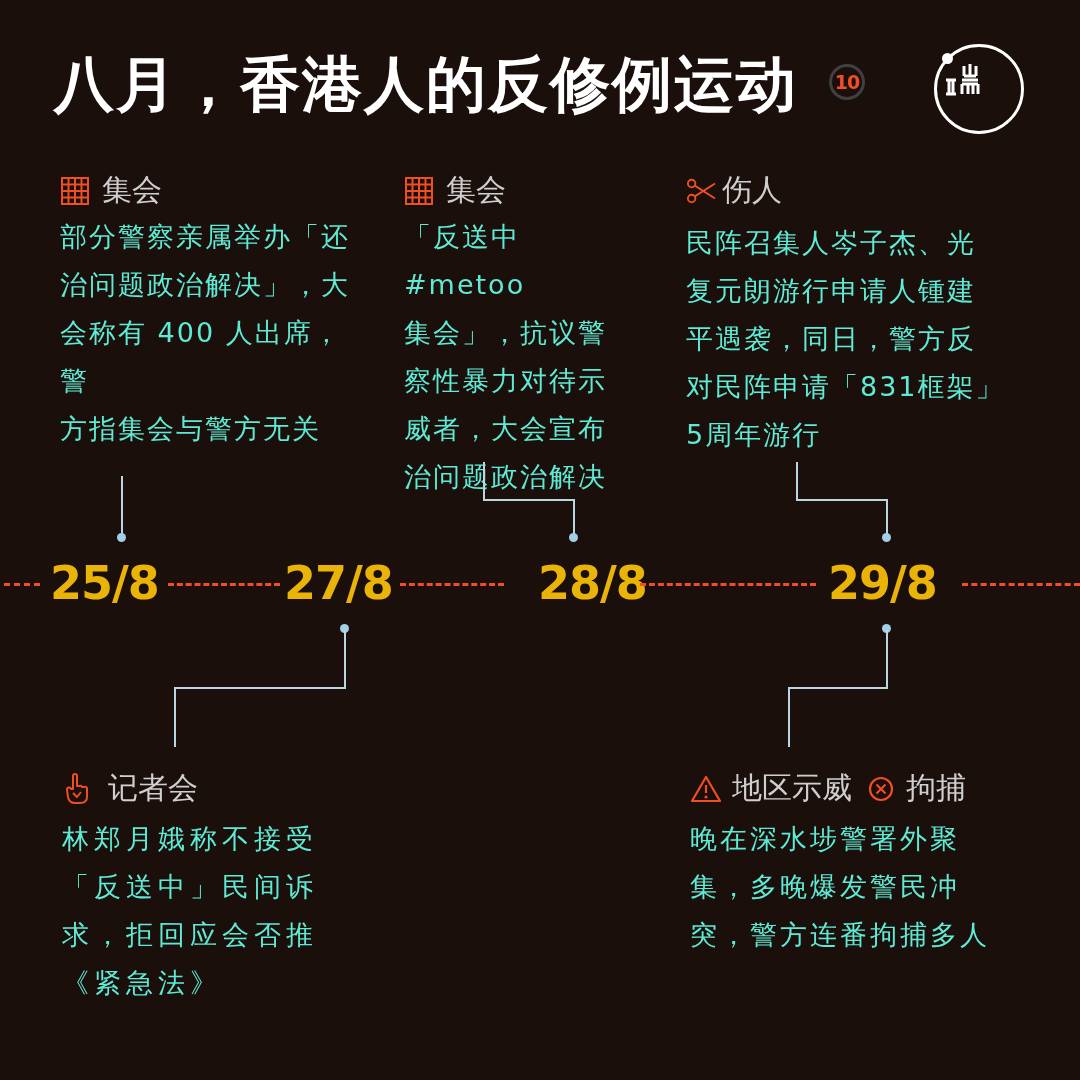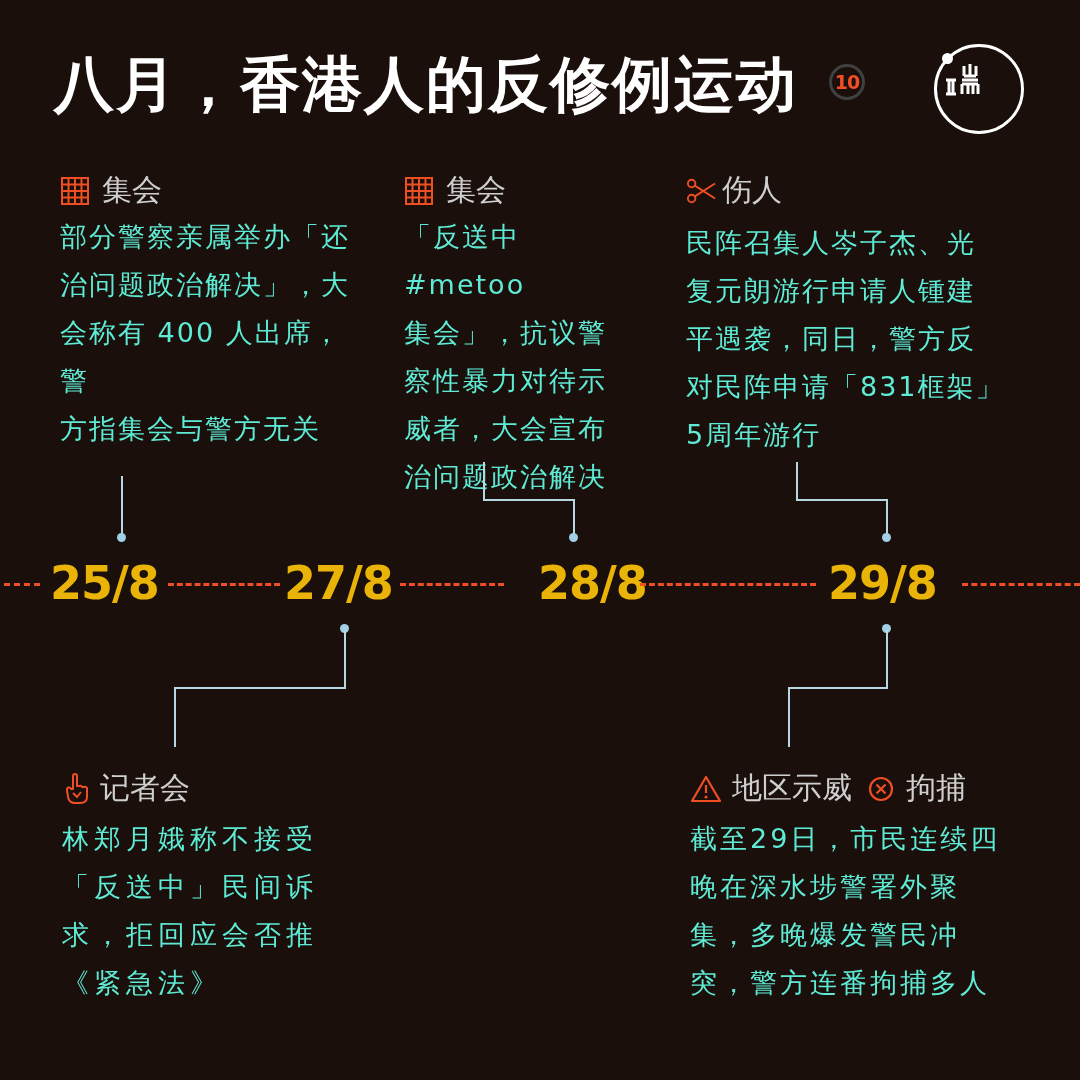--- a/index.html
+++ b/index.html
@@ -124,21 +124,21 @@
 <div class="abs line" style="left:344px;top:630px;width:2px;height:58px;"></div>
 <div class="abs line" style="left:174px;top:687px;width:172px;height:2px;"></div>
 <div class="abs line" style="left:174px;top:687px;width:2px;height:60px;"></div>
 
 <div class="abs dot" style="left:882px;top:624px;"></div>
 <div class="abs line" style="left:886px;top:630px;width:2px;height:58px;"></div>
 <div class="abs line" style="left:788px;top:687px;width:100px;height:2px;"></div>
 <div class="abs line" style="left:788px;top:687px;width:2px;height:60px;"></div>
 
 <div class="abs" style="left:62px;top:768px;width:290px;">
-  <div class="cat" style="gap:8px;">
+  <div class="cat" style="gap:16px;">
     <span class="icon">
       <svg width="22" height="32" viewBox="0 0 22 32">
           <g stroke="#f04e23" stroke-width="2" fill="none" stroke-linejoin="round">
             <path d="M7 16 V3 a2 2 0 0 1 4 0 V13 l2 0 a2 2 0 0 1 3 1 l2 0 a2 2 0 0 1 3 2 V24 q0 6 -7 6 H9 q-6 0 -7 -6 L1 17 a2 2 0 0 1 4 -1 Z"></path>
             <path d="M7 20 L11 24 L15 19"></path>
           </g>
         </svg>
     </span>
     <span>记者会</span>
   </div>
@@ -166,18 +166,17 @@
       <svg width="26" height="26" viewBox="0 0 26 26">
           <g stroke="#f04e23" stroke-width="2.2" fill="none">
             <circle cx="13" cy="13" r="11"></circle>
             <path d="M8.5 8.5 L17.5 17.5 M17.5 8.5 L8.5 17.5"></path>
           </g>
         </svg>
     </span>
     <span>拘捕</span>
   </div>
   <div class="body" style="margin-top:6px;letter-spacing:3px;">
-    <div>截至29日，市民连续四</div>
     <div>晚在深水埗警署外聚</div>
     <div>集，多晚爆发警民冲</div>
     <div>突，警方连番拘捕多人</div>
   </div>
 </div>
 
 </body></html>

